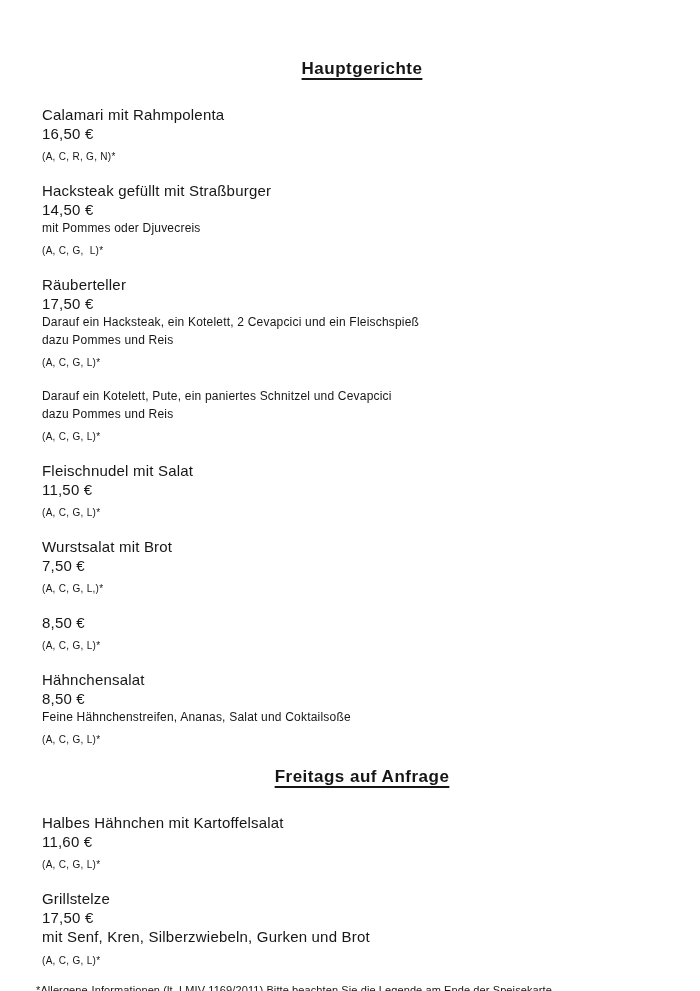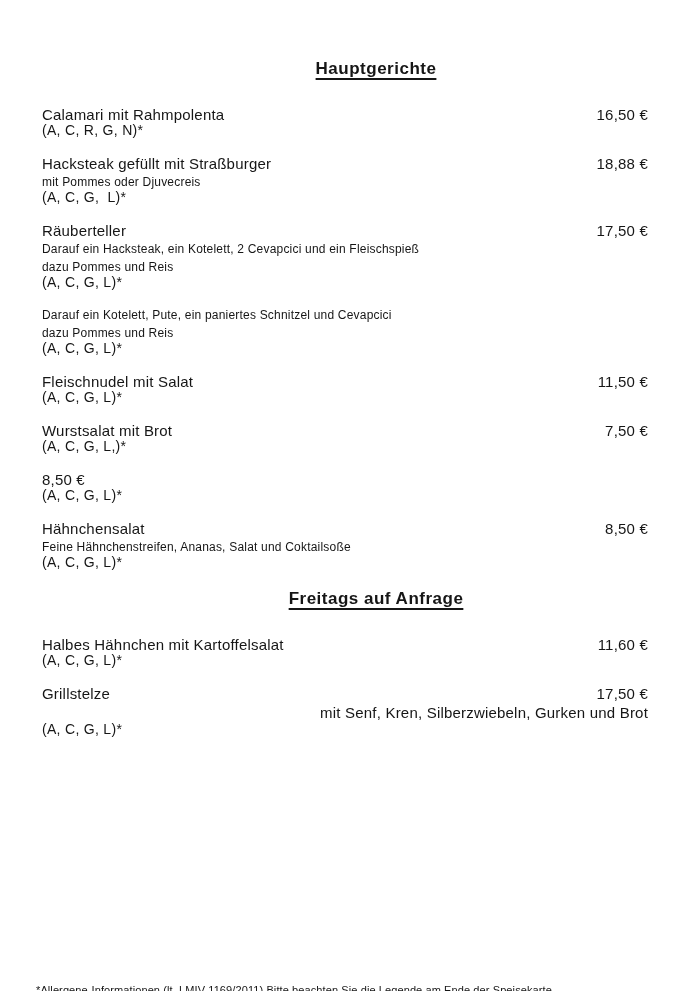--- a/index.html
+++ b/index.html
@@ -11,21 +11,21 @@
     color: #161616;
     position: relative;
     overflow: hidden;
   }
   .page {
     position: absolute;
     inset: 0;
     background: #ffffff;
   }
   .content {
-    padding: 58px 52px 0 42px;
+    padding: 58px 80px 0 42px;
   }
   .section-title {
     font-size: 17px;
     font-weight: bold;
     text-align: center;
     text-decoration: underline;
     text-underline-offset: 4px;
     text-decoration-thickness: 1.5px;
     letter-spacing: 0.5px;
     line-height: 22px;
@@ -38,46 +38,46 @@
     margin-top: 20px;
   }
   .item {
     margin-bottom: 18px;
   }
   .row {
     display: flex;
     justify-content: space-between;
     align-items: flex-start;
     line-height: 19px;
+    flex-direction: column;
   }
   .name {
     font-size: 15px;
     letter-spacing: 0.2px;
     white-space: pre-wrap;
   }
   .price {
     font-size: 15px;
     letter-spacing: 0.2px;
     white-space: nowrap;
   }
   .desc {
     font-size: 12px;
     line-height: 18px;
     letter-spacing: 0.2px;
     white-space: pre-wrap;
   }
   .desc-large {
     font-size: 15px;
     line-height: 20px;
-    text-align: right;
   }
   .allergens {
-    font-size: 14px;
+    font-size: 10px;
     line-height: 12px;
-    margin-top: 0;
+    margin-top: 8px;
     letter-spacing: 0.3px;
     white-space: pre-wrap;
   }
   .footnote {
     position: absolute;
     left: 36px;
     top: 983px;
     font-size: 11px;
     line-height: 14px;
     letter-spacing: 0.1px;
@@ -97,21 +97,21 @@
         <div class="row">
           <span class="name">Calamari mit Rahmpolenta</span>
           <span class="price">16,50 €</span>
         </div>
         <div class="allergens">(A, C, R, G, N)*</div>
       </div>
 
       <div class="item">
         <div class="row">
           <span class="name">Hacksteak gefüllt mit Straßburger</span>
-          <span class="price">18,88 €</span>
+          <span class="price">14,50 €</span>
         </div>
         <div class="desc">mit Pommes oder Djuvecreis</div>
         <div class="allergens">(A, C, G,  L)*</div>
       </div>
 
       <div class="item">
         <div class="row">
           <span class="name">Räuberteller</span>
           <span class="price">17,50 €</span>
         </div>

